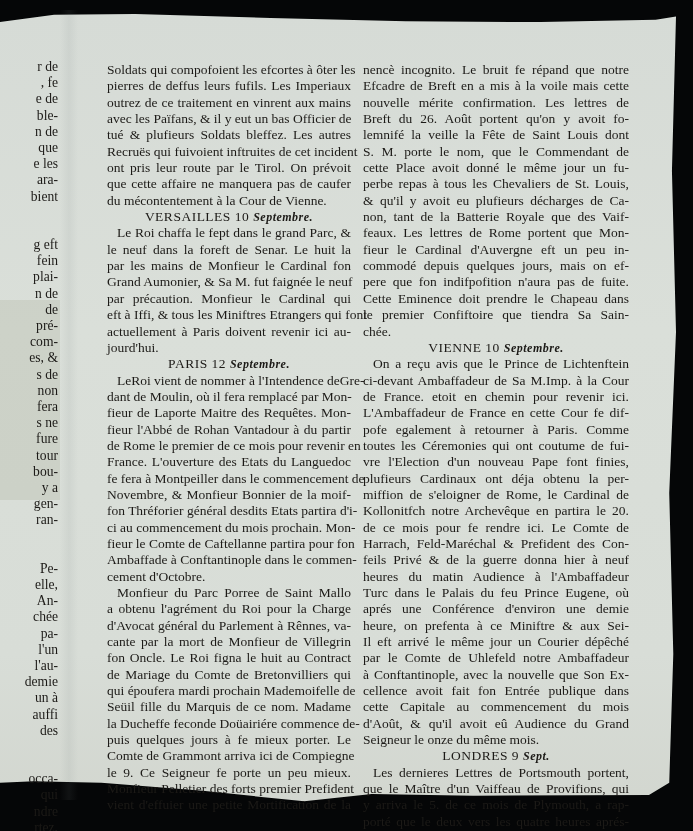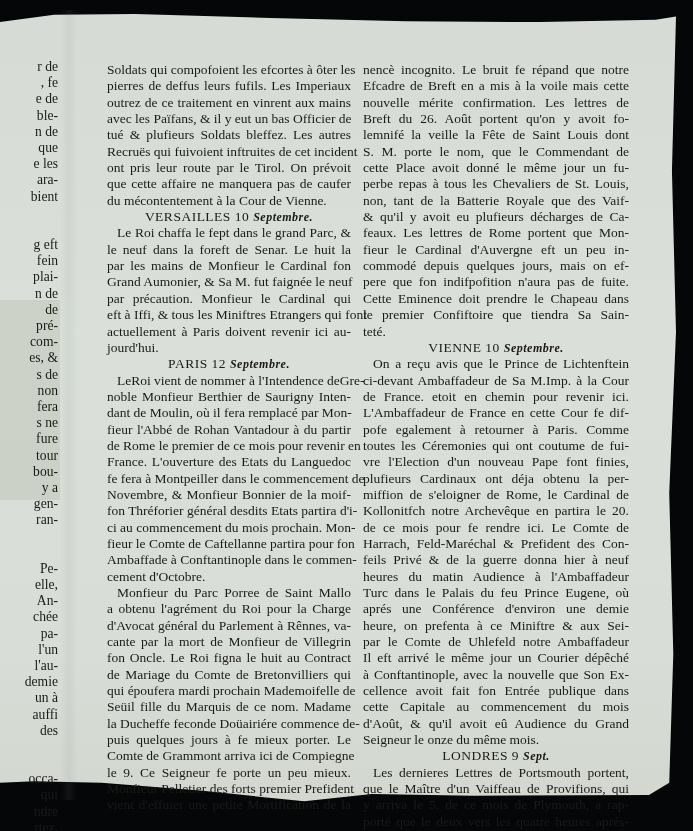--- a/index.html
+++ b/index.html
@@ -96,22 +96,22 @@
       <span class="line">par les mains de Monfieur le Cardinal fon</span>
       <span class="line">Grand Aumonier, &amp; Sa M. fut faignée le neuf</span>
       <span class="line">par précaution.   Monfieur le Cardinal qui</span>
       <span class="line">eft à Iffi, &amp; tous les Miniftres Etrangers qui font</span>
       <span class="line">actuellement à Paris doivent revenir ici au-</span>
       <span class="line last">jourd'hui.</span>
     </div>
   <div id="c1-s1-head" class="head"><span>PARIS 12</span> <i>Septembre.</i></div>
   <div id="c1-s1">
       <span class="line indent">LeRoi vient de nommer à l'Intendence deGre-</span>
-      <span class="line">noble Monfieur Berthier de Saurigny Inten-</span>
       <span class="line">dant de Moulin, où il fera remplacé par Mon-</span>
+      <span class="line">fieur de Laporte Maitre des Requêtes.  Mon-</span>
       <span class="line">fieur l'Abbé de Rohan Vantadour à du partir</span>
       <span class="line">de Rome le premier de ce mois pour revenir en</span>
       <span class="line">France.  L'ouverture des Etats du Languedoc</span>
       <span class="line">fe fera à Montpeiller dans le commencement de</span>
       <span class="line">Novembre, &amp; Monfieur Bonnier de la moif-</span>
       <span class="line">fon Thréforier général desdits Etats partira d'i-</span>
       <span class="line">ci au commencement du mois prochain.  Mon-</span>
       <span class="line">fieur le Comte de Caftellanne partira pour fon</span>
       <span class="line">Ambaffade à Conftantinople dans le commen-</span>
       <span class="line last">cement d'Octobre.</span>
@@ -135,51 +135,51 @@
 <div class="col col2">
   <div id="c2-cont">
       <span class="line">nencè incognito.  Le bruit fe répand que notre</span>
       <span class="line">Efcadre de Breft en a mis à la voile mais cette</span>
       <span class="line">nouvelle mérite confirmation.   Les lettres de</span>
       <span class="line">Breft du 26. Août portent qu'on y avoit fo-</span>
       <span class="line">lemnifé la veille la Fête de Saint Louis dont</span>
       <span class="line">S. M. porte le nom, que le Commendant de</span>
       <span class="line">cette Place avoit donné le même jour un fu-</span>
       <span class="line">perbe repas à tous les Chevaliers de St. Louis,</span>
+      <span class="line">&amp; qu'il y avoit eu plufieurs décharges de Ca-</span>
       <span class="line">non, tant de la Batterie Royale que des Vaif-</span>
-      <span class="line">&amp; qu'il y avoit eu plufieurs décharges de Ca-</span>
       <span class="line">feaux.  Les lettres de Rome portent que Mon-</span>
       <span class="line">fieur le Cardinal d'Auvergne eft un peu in-</span>
       <span class="line">commodé depuis quelques jours, mais on ef-</span>
       <span class="line">pere que fon indifpofition n'aura pas de fuite.</span>
       <span class="line">Cette Eminence doit prendre le Chapeau dans</span>
       <span class="line">le premier Confiftoire que tiendra Sa Sain-</span>
-      <span class="line last">teté.</span>
+      <span class="line last">chée.</span>
     </div>
   <div class="head"><span>VIENNE 10</span> <i>Septembre.</i></div>
   <div id="c2-s0">
       <span class="line indent">On a reçu avis que le Prince de Lichtenftein</span>
       <span class="line">ci-devant Ambaffadeur de Sa M.Imp. à la Cour</span>
       <span class="line">de France. etoit en chemin pour revenir ici.</span>
       <span class="line">L'Ambaffadeur de France en cette Cour fe dif-</span>
       <span class="line">pofe egalement à retourner à Paris.   Comme</span>
       <span class="line">toutes les Céremonies qui ont coutume de fui-</span>
       <span class="line">vre l'Election d'un nouveau Pape font finies,</span>
       <span class="line">plufieurs Cardinaux ont déja obtenu la per-</span>
       <span class="line">miffion de s'eloigner de Rome, le Cardinal de</span>
       <span class="line">Kollonitfch notre Archevêque en partira le 20.</span>
       <span class="line">de ce mois pour fe rendre ici.   Le Comte de</span>
       <span class="line">Harrach, Feld-Maréchal &amp; Prefident des Con-</span>
       <span class="line">feils Privé &amp; de la guerre donna hier à neuf</span>
       <span class="line">heures du matin Audience à l'Ambaffadeur</span>
       <span class="line">Turc dans le Palais du feu Prince Eugene, où</span>
       <span class="line">aprés une Conférence d'environ une demie</span>
       <span class="line">heure, on prefenta à ce Miniftre &amp; aux Sei-</span>
+      <span class="line">Il eft arrivé le même jour un Courier dépêché</span>
       <span class="line">par le Comte de Uhlefeld notre Ambaffadeur</span>
-      <span class="line">Il eft arrivé le même jour un Courier dépêché</span>
       <span class="line">à Conftantinople, avec la nouvelle que Son Ex-</span>
       <span class="line">cellence avoit fait fon Entrée publique dans</span>
       <span class="line">cette Capitale au commencement du mois</span>
       <span class="line">d'Août, &amp; qu'il avoit eû Audience du Grand</span>
       <span class="line last">Seigneur le onze du même mois.</span>
     </div>
   <div class="head"><span>LONDRES 9</span> <i>Sept.</i></div>
   <div id="c2-s1">
       <span class="line indent">Les dernieres Lettres de Portsmouth portent,</span>
       <span class="line">que le Maître d'un Vaiffeau de Provifions, qui</span>

